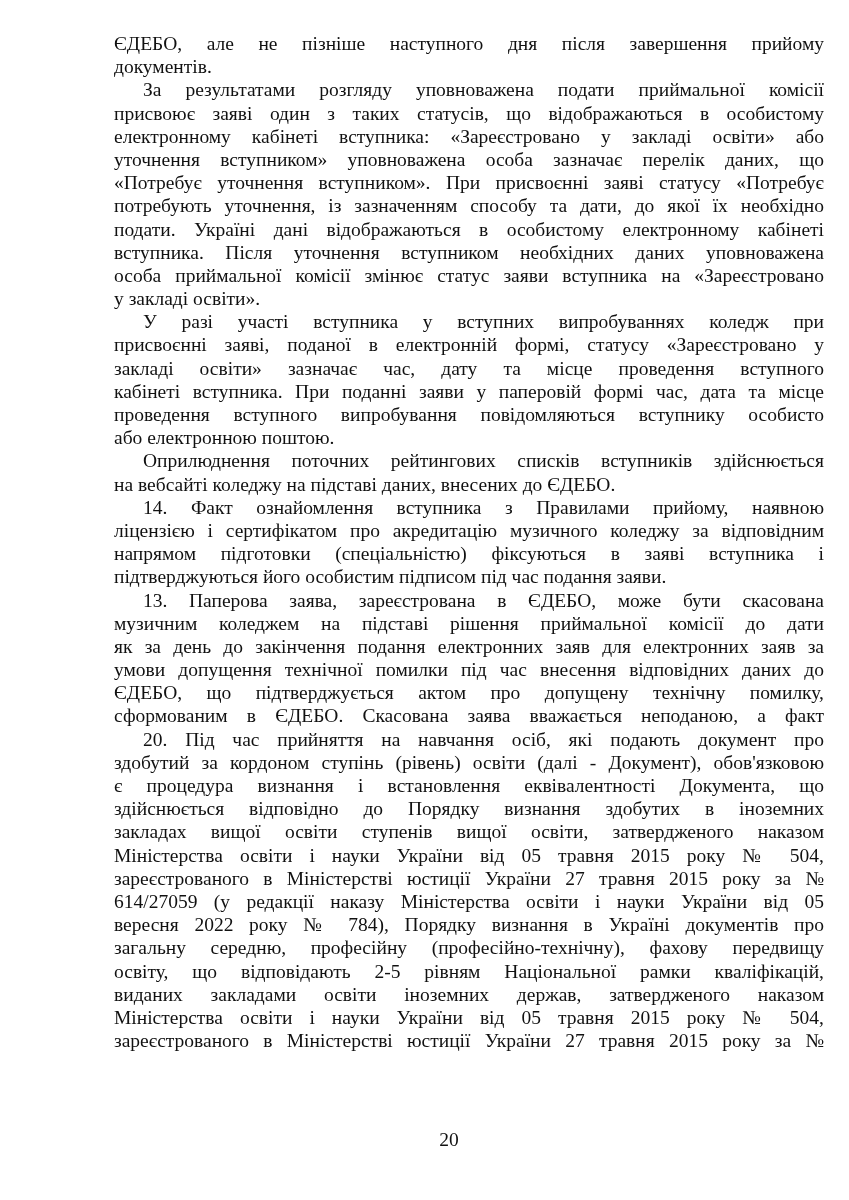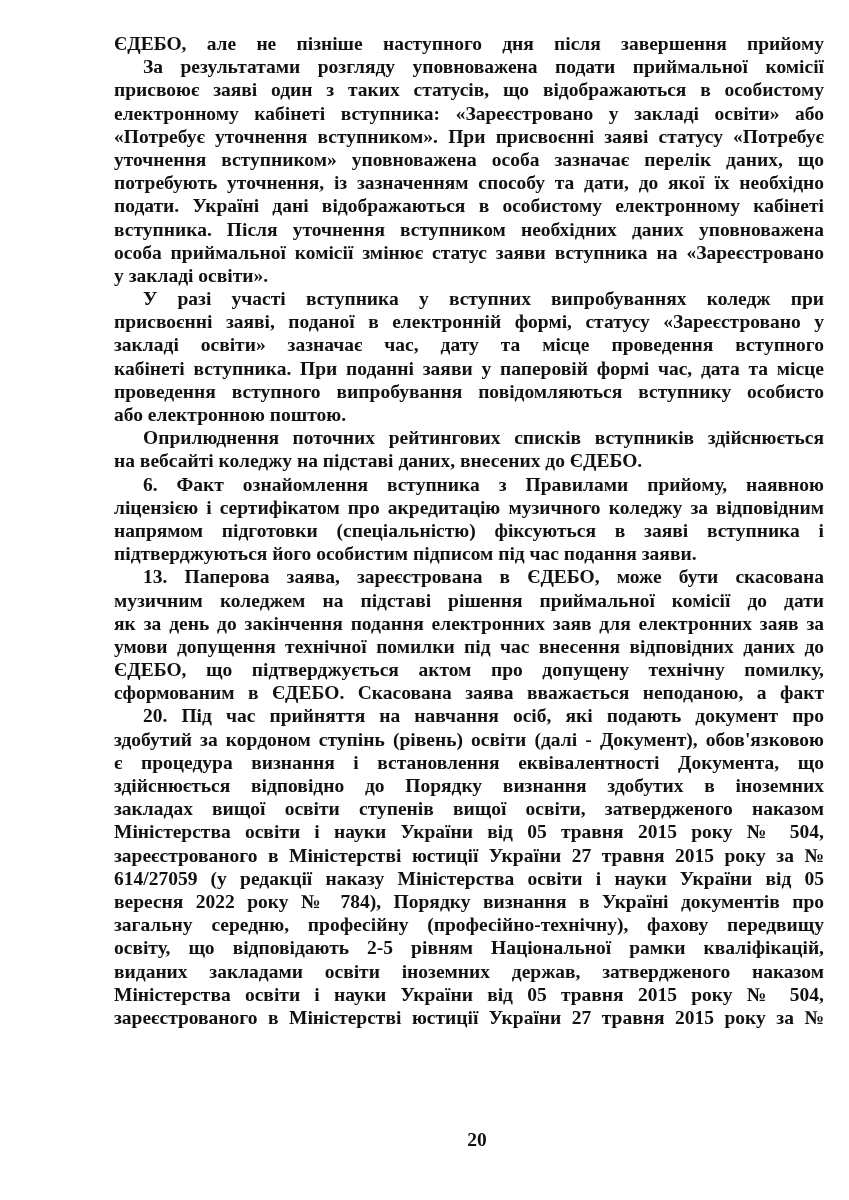--- a/index.html
+++ b/index.html
@@ -8,21 +8,20 @@
     background: #ffffff;
   }
   .page {
     position: relative;
     width: 849px;
     height: 1200px;
     background: #ffffff;
     overflow: hidden;
     font-family: "Liberation Serif", "DejaVu Serif", serif;
     color: #111111;
-    font-weight: bold;
   }
   .text-block {
     position: absolute;
     left: 114px;
     top: 32px;
     width: 710px;
     font-size: 19.5px;
     line-height: 23.18px;
   }
   .para {
@@ -38,62 +37,63 @@
   }
   .line.first {
     text-indent: 29px;
   }
   .line.lastline {
     text-align-last: left;
     -moz-text-align-last: left;
   }
   .page-footer {
     position: absolute;
-    left: 132px;
+    left: 104px;
     top: 1128px;
     width: 690px;
     text-align: center;
     font-size: 19.5px;
     line-height: 23px;
   }
 </style>
 </head>
 <body>
 
 <div class="page">
   <div class="text-block">
       <div class="para">
         <div class="line">ЄДЕБО, але не пізніше наступного дня після завершення прийому</div>
+        <div class="line lastline">документів.</div>
       </div>
       <div class="para">
         <div class="line first">За результатами розгляду уповноважена подати приймальної комісії</div>
         <div class="line">присвоює заяві один з таких статусів, що відображаються в особистому</div>
         <div class="line">електронному кабінеті вступника: «Зареєстровано у закладі освіти» або</div>
+        <div class="line">уточнення вступником» уповноважена особа зазначає перелік даних, що</div>
         <div class="line">«Потребує уточнення вступником». При присвоєнні заяві статусу «Потребує</div>
-        <div class="line">уточнення вступником» уповноважена особа зазначає перелік даних, що</div>
         <div class="line">потребують уточнення, із зазначенням способу та дати, до якої їх необхідно</div>
         <div class="line">подати. Україні дані відображаються в особистому електронному кабінеті</div>
         <div class="line">вступника. Після уточнення вступником необхідних даних уповноважена</div>
         <div class="line">особа приймальної комісії змінює статус заяви вступника на «Зареєстровано</div>
         <div class="line lastline">у закладі освіти».</div>
       </div>
       <div class="para">
         <div class="line first">У разі участі вступника у вступних випробуваннях коледж при</div>
         <div class="line">присвоєнні заяві, поданої в електронній формі, статусу «Зареєстровано у</div>
         <div class="line">закладі освіти» зазначає час, дату та місце проведення вступного</div>
         <div class="line">кабінеті вступника. При поданні заяви у паперовій формі час, дата та місце</div>
         <div class="line">проведення вступного випробування повідомляються вступнику особисто</div>
         <div class="line lastline">або електронною поштою.</div>
       </div>
       <div class="para">
         <div class="line first">Оприлюднення поточних рейтингових списків вступників здійснюється</div>
         <div class="line lastline">на вебсайті коледжу на підставі даних, внесених до ЄДЕБО.</div>
       </div>
       <div class="para">
-        <div class="line first">6. Факт ознайомлення вступника з Правилами прийому, наявною</div>
+        <div class="line first">14. Факт ознайомлення вступника з Правилами прийому, наявною</div>
         <div class="line">ліцензією і сертифікатом про акредитацію музичного коледжу за відповідним</div>
         <div class="line">напрямом підготовки (спеціальністю) фіксуються в заяві вступника і</div>
         <div class="line lastline">підтверджуються його особистим підписом під час подання заяви.</div>
       </div>
       <div class="para">
         <div class="line first">13. Паперова заява, зареєстрована в ЄДЕБО, може бути скасована</div>
         <div class="line">музичним коледжем на підставі рішення приймальної комісії до дати</div>
         <div class="line">як за день до закінчення подання електронних заяв для електронних заяв за</div>
         <div class="line">умови допущення технічної помилки під час внесення відповідних даних до</div>
         <div class="line">ЄДЕБО, що підтверджується актом про допущену технічну помилку,</div>

